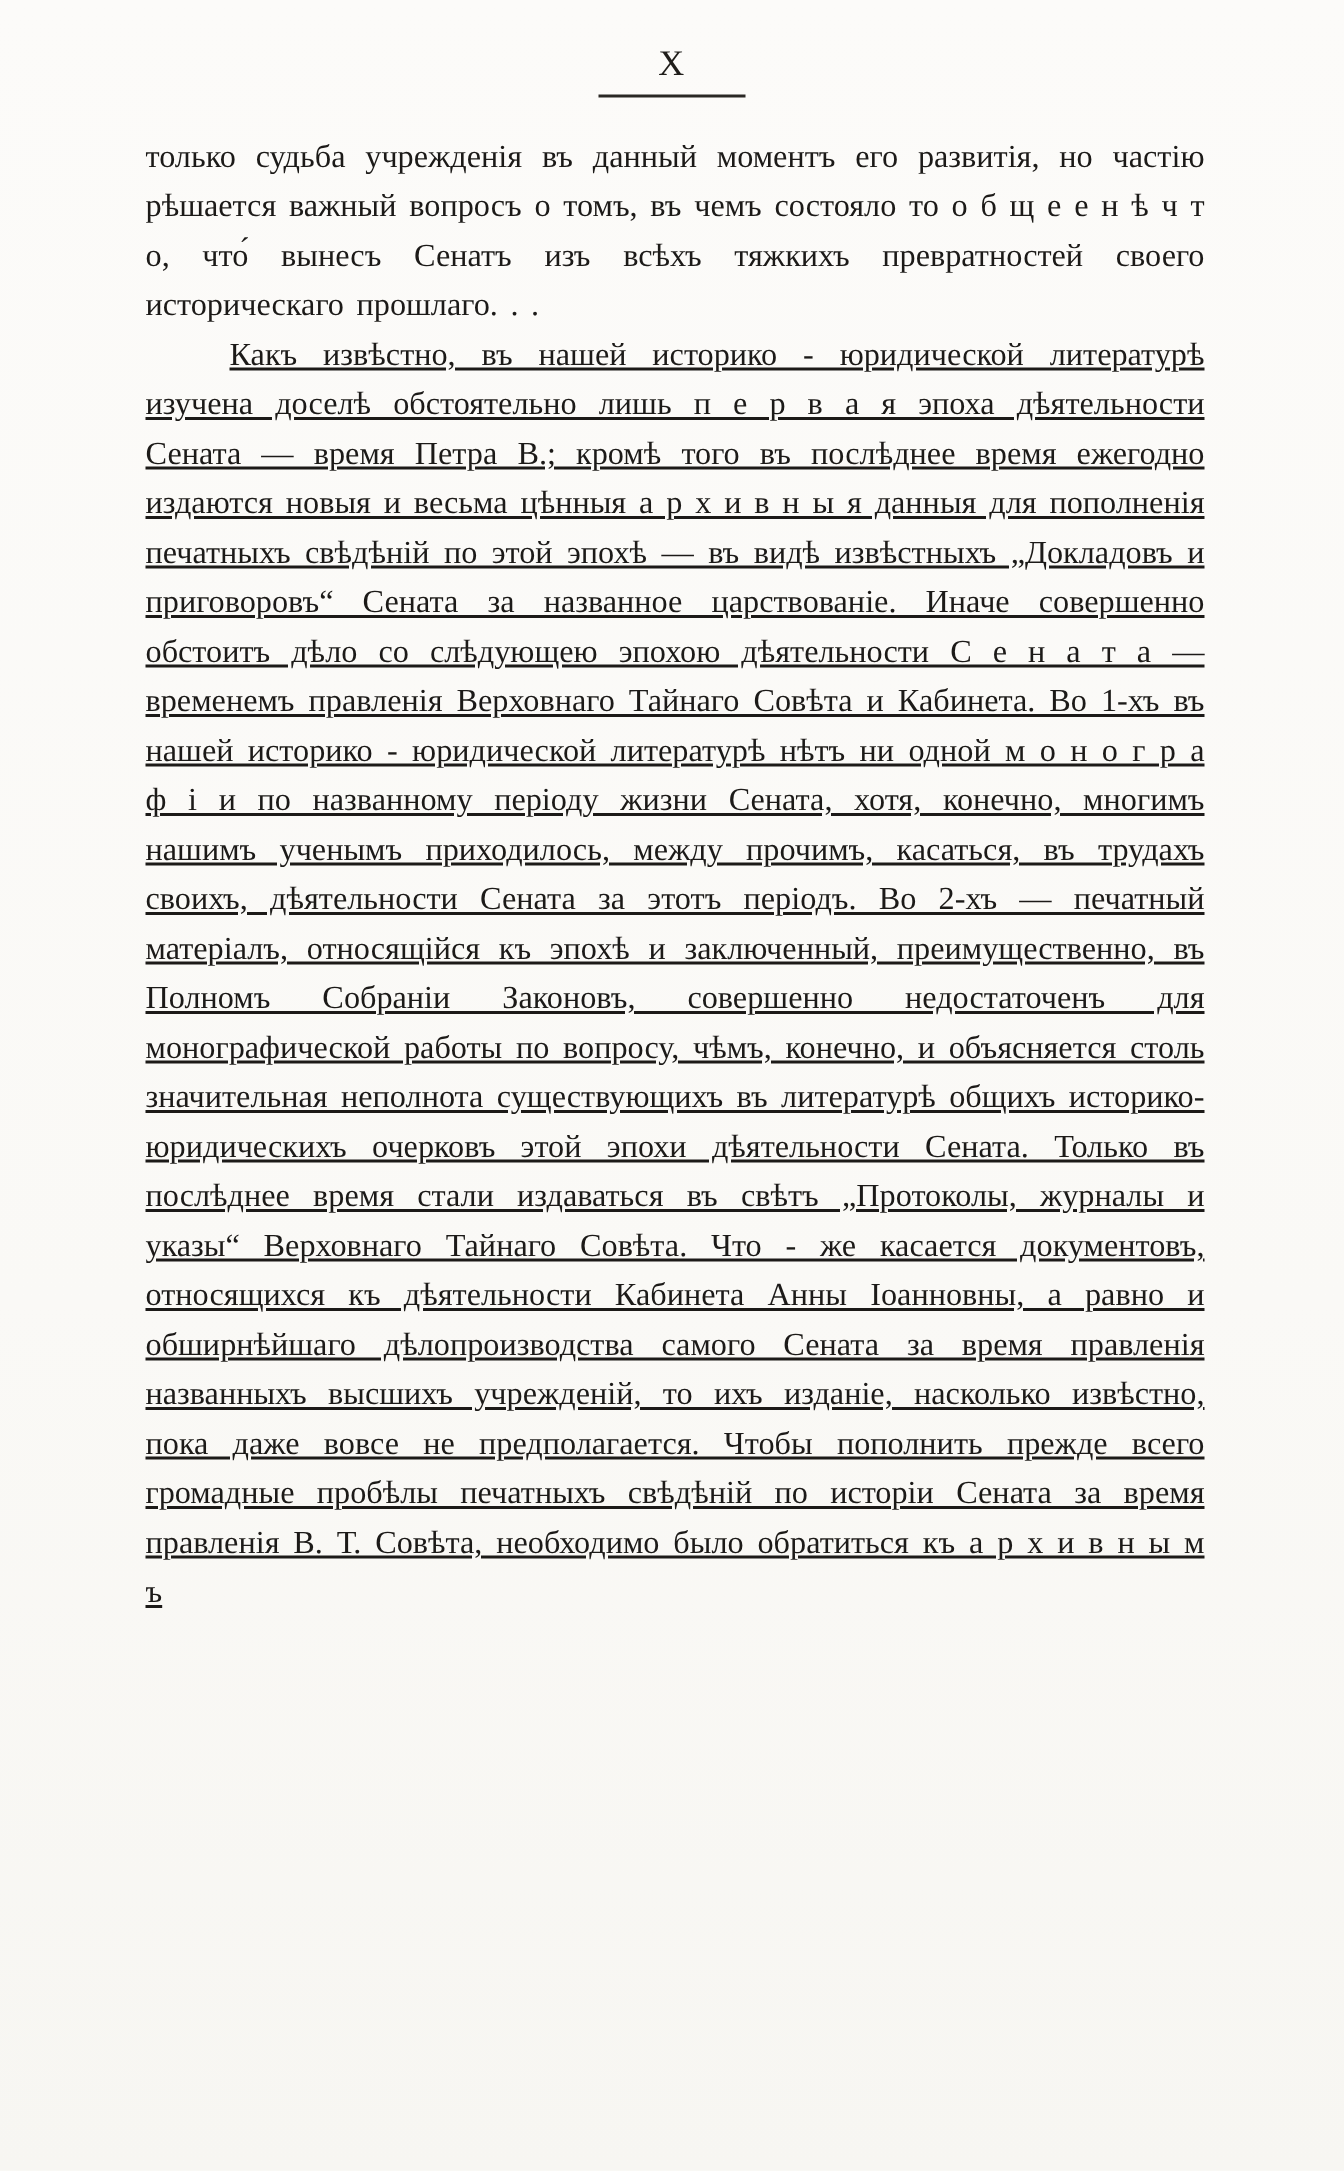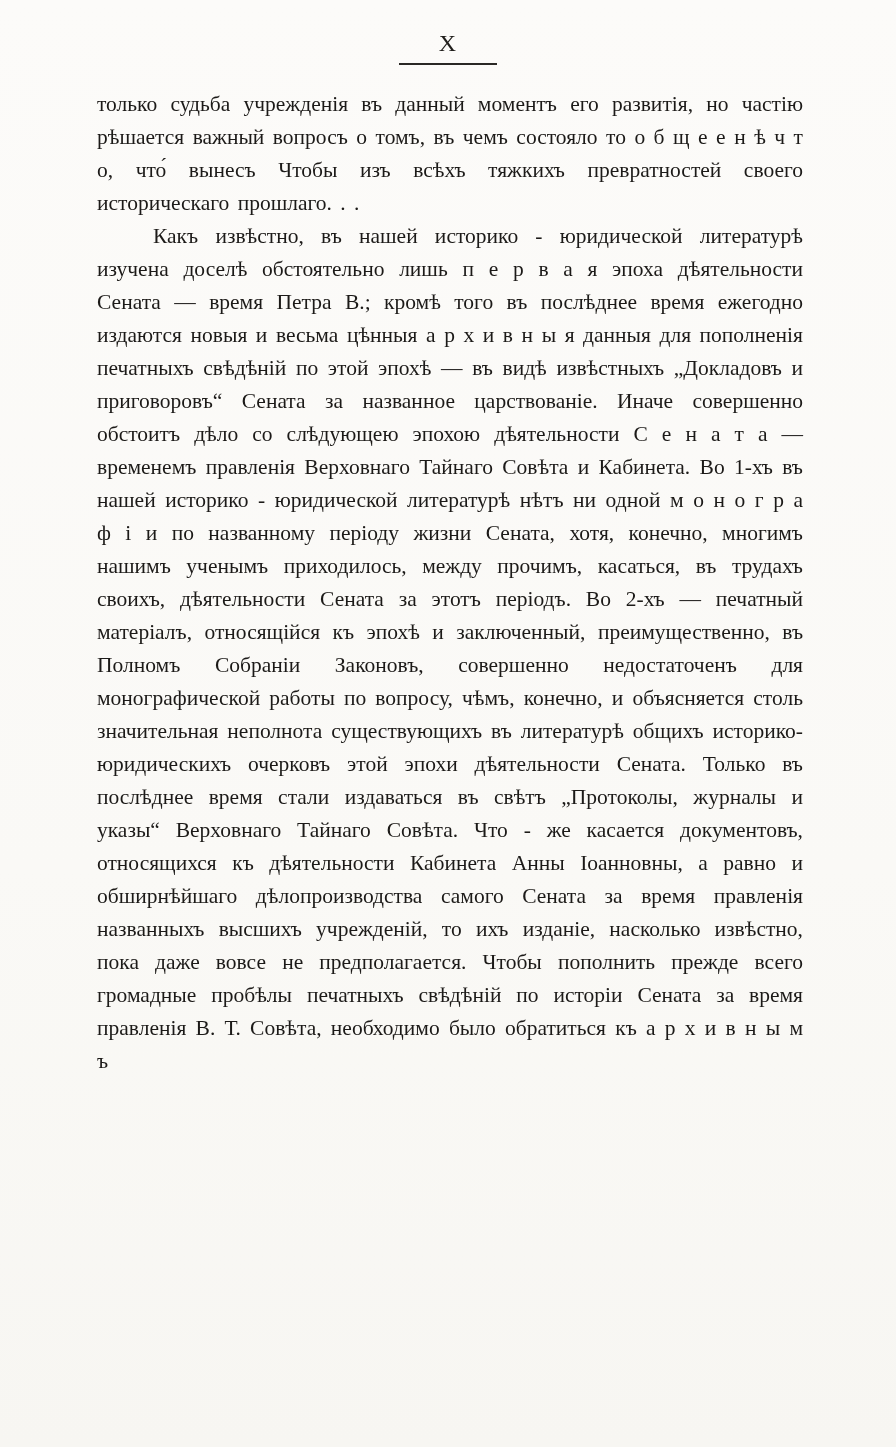--- a/index.html
+++ b/index.html
@@ -44,29 +44,30 @@
     line-height: 33px;
     text-align: justify;
     word-spacing: 3px;
   }
   .text-block p {
     margin: 0;
     padding: 0;
   }
   .text-block p.indented {
     text-indent: 56px;
+    text-decoration: underline;
   }
 </style>
 </head>
 <body>
 
 <div class="scan-page">
 
   <div class="page-number-wrap">
     <span class="page-number">X</span>
   </div>
 
   <div class="text-block">
-    <p>только судьба учрежденія въ данный моментъ его развитія, но частію рѣшается важный вопросъ о томъ, въ чемъ состояло то о б щ е е  н ѣ ч т о, что́ вынесъ Чтобы изъ всѣхъ тяжкихъ превратностей своего историческаго прошлаго. . .</p>
+    <p>только судьба учрежденія въ данный моментъ его развитія, но частію рѣшается важный вопросъ о томъ, въ чемъ состояло то о б щ е е  н ѣ ч т о, что́ вынесъ Сенатъ изъ всѣхъ тяжкихъ превратностей своего историческаго прошлаго. . .</p>
     <p class="indented">Какъ извѣстно, въ нашей историко - юридической литературѣ изучена доселѣ обстоятельно лишь п е р в а я эпоха дѣятельности Сената — время Петра В.; кромѣ того въ послѣднее время ежегодно издаются новыя и весьма цѣнныя а р х и в н ы я данныя для пополненія печатныхъ свѣдѣній по этой эпохѣ — въ видѣ извѣстныхъ „Докладовъ и приговоровъ“ Сената за названное царствованіе. Иначе совершенно обстоитъ дѣло со слѣдующею эпохою дѣятельности С е н а т а — временемъ правленія Верховнаго Тайнаго Совѣта и Кабинета. Во 1-хъ въ нашей историко - юридической литературѣ нѣтъ ни одной м о н о г р а ф і и по названному періоду жизни Сената, хотя, конечно, многимъ нашимъ ученымъ приходилось, между прочимъ, касаться, въ трудахъ своихъ, дѣятельности Сената за этотъ періодъ. Во 2-хъ — печатный матеріалъ, относящійся къ эпохѣ и заключенный, преимущественно, въ Полномъ Собраніи Законовъ, совершенно недостаточенъ для монографической работы по вопросу, чѣмъ, конечно, и объясняется столь значительная неполнота существующихъ въ литературѣ общихъ историко-юридическихъ очерковъ этой эпохи дѣятельности Сената. Только въ послѣднее время стали издаваться въ свѣтъ „Протоколы, журналы и указы“ Верховнаго Тайнаго Совѣта. Что - же касается документовъ, относящихся къ дѣятельности Кабинета Анны Іоанновны, а равно и обширнѣйшаго дѣлопроизводства самого Сената за время правленія названныхъ высшихъ учрежденій, то ихъ изданіе, насколько извѣстно, пока даже вовсе не предполагается. Чтобы пополнить прежде всего громадные пробѣлы печатныхъ свѣдѣній по исторіи Сената за время правленія В. Т. Совѣта, необходимо было обратиться къ а р х и в н ы м ъ</p>
   </div>
 
 </div>
 
 </body></html>

